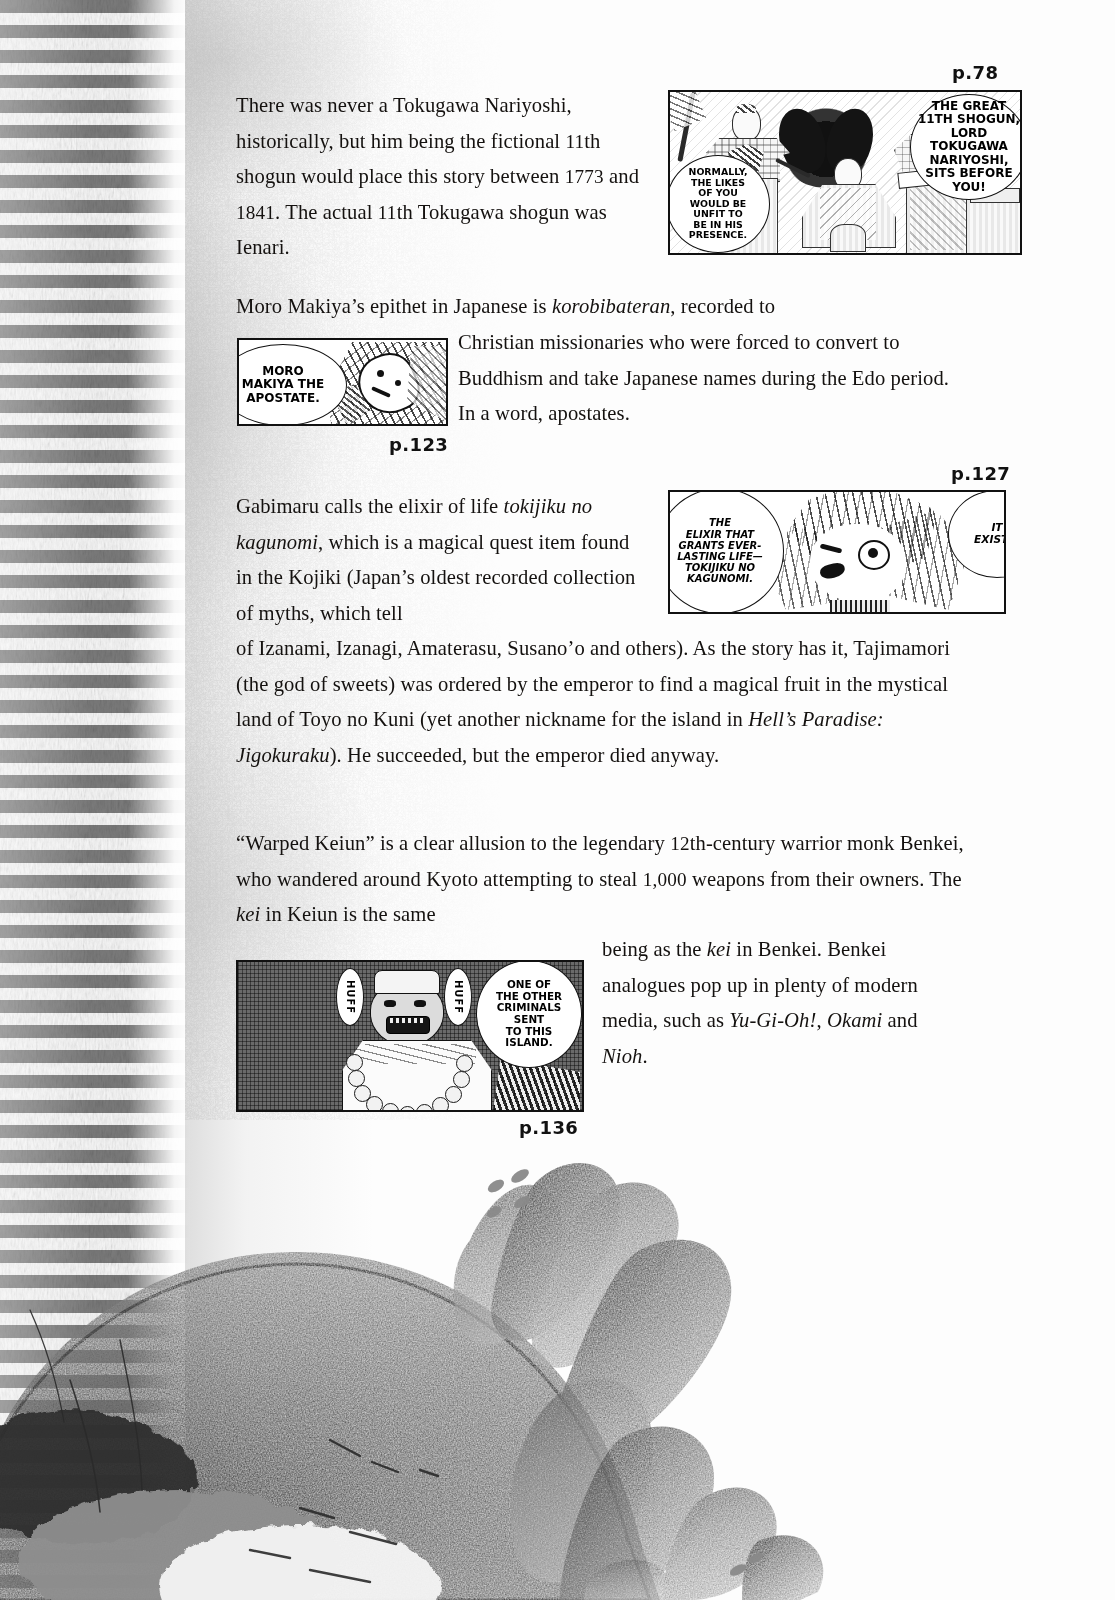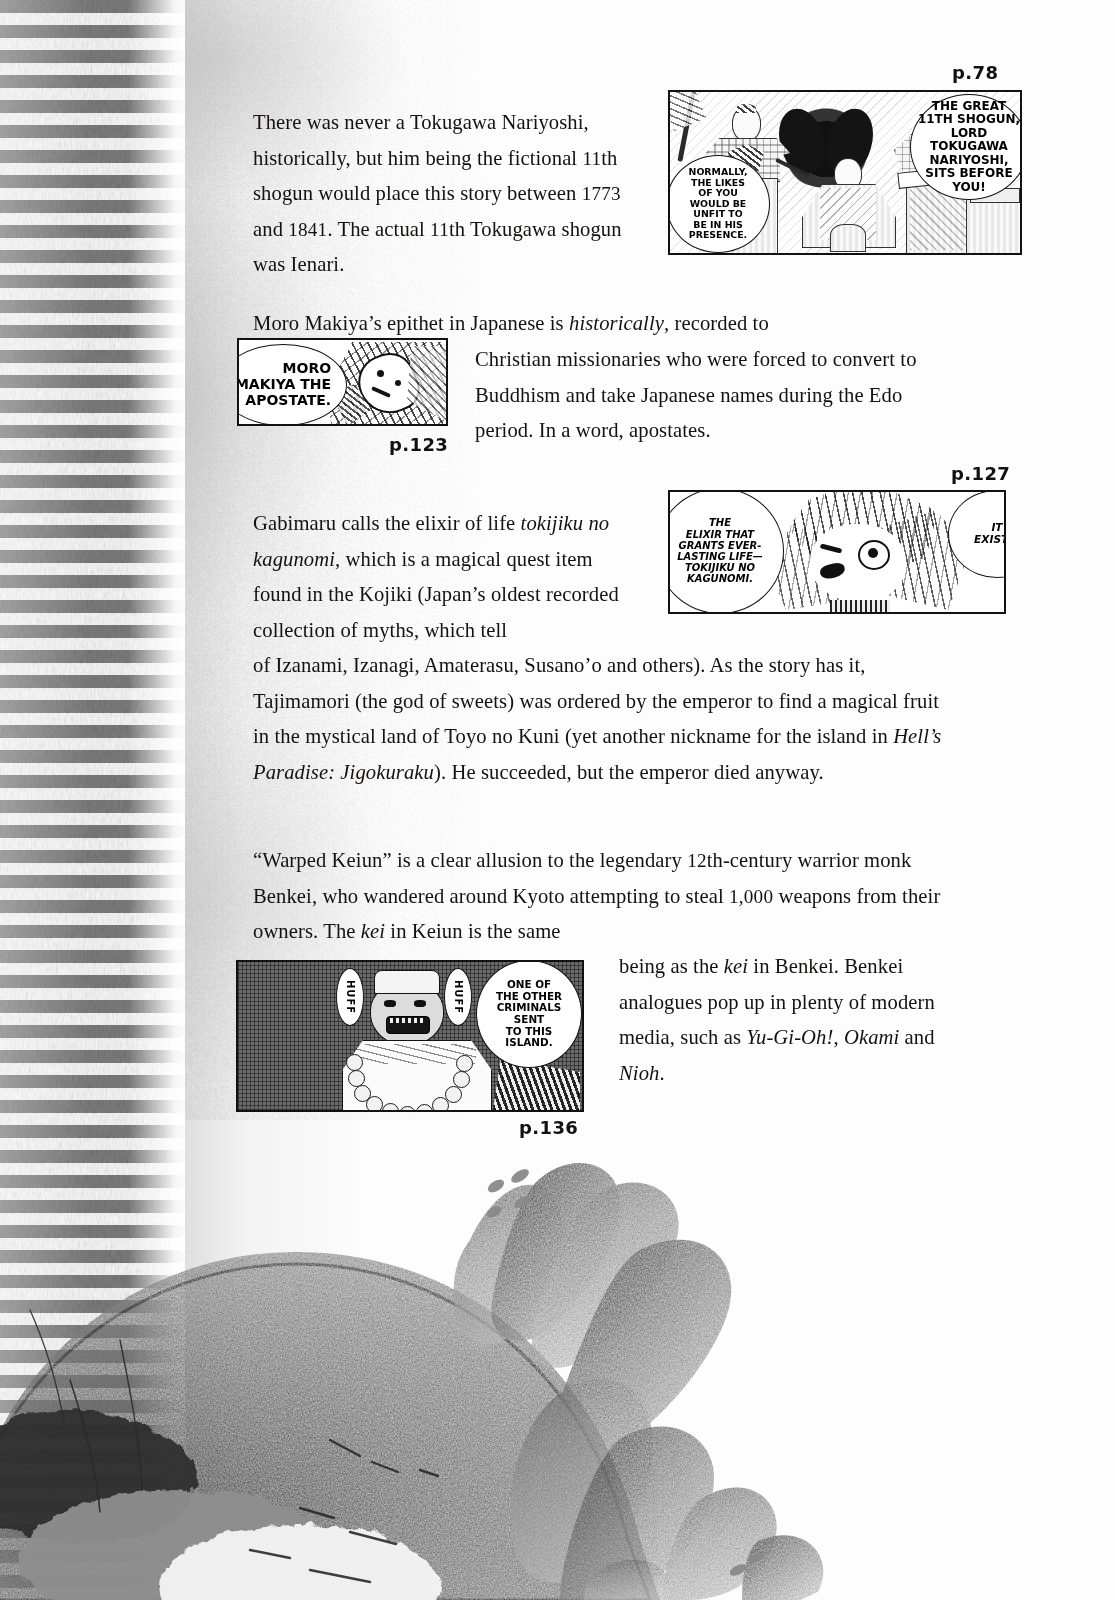--- a/index.html
+++ b/index.html
@@ -45,21 +45,21 @@
   }
   .stripe-vgrad{
     position:absolute;inset:0;
     background:linear-gradient(90deg, rgba(255,255,255,.30) 0px, rgba(255,255,255,0) 90px);
   }
 
   
   .content{position:absolute;left:236px;top:0;width:790px;height:1150px;}
 
   p.body{
-    margin:17px;
+    margin:0;
     font-size:20.6px;
     line-height:35.6px;
     color:#14110f;
     text-align:left;
     letter-spacing:.1px;
   }
   .oldnum{font-feature-settings:"onum";font-size:.93em;letter-spacing:.2px;}
   em{font-style:italic;}
 
   .blk{position:absolute;}
@@ -239,21 +239,21 @@
       </g>
   </svg>
 
   <div class="content">
 
     <div class="blk" id="blk1">
       <p class="body"><span>There was never a Tokugawa Nariyoshi, historically, but him being the fictional </span><span class="oldnum">11</span><span>th shogun would place this story between </span><span class="oldnum">1773</span><span> and </span><span class="oldnum">1841</span><span>. The actual </span><span class="oldnum">11</span><span>th Tokugawa shogun was Ienari.</span></p>
     </div>
 
     <div class="blk" id="blk2a">
-      <p class="body"><span>Moro Makiya’s epithet in Japanese is </span><em>historically</em><span>, recorded to</span></p>
+      <p class="body"><span>Moro Makiya’s epithet in Japanese is </span><em>korobibateran</em><span>, recorded to</span></p>
     </div>
     <div class="blk" id="blk2b">
       <p class="body">Christian missionaries who were forced to convert to Buddhism and take Japanese names during the Edo period. In a word, apostates.</p>
     </div>
 
     <div class="blk" id="blk3a">
       <p class="body"><span>Gabimaru calls the elixir of life </span><em>tokijiku no kagunomi</em><span>, which is a magical quest item found in the Kojiki (Japan’s oldest recorded collection of myths, which tell</span></p>
     </div>
     <div class="blk" id="blk3b">
       <p class="body"><span>of Izanami, Izanagi, Amaterasu, Susano’o and others). As the story has it, Tajimamori (the god of sweets) was ordered by the emperor to find a magical fruit in the mystical land of Toyo no Kuni (yet another nickname for the island in </span><em>Hell’s Paradise: Jigokuraku</em><span>). He succeeded, but the emperor died anyway.</span></p>
@@ -334,21 +334,21 @@
         <div class="pupil" style="left:138px;top:30px;width:7px;height:7px;"></div>
         <div class="pupil" style="left:156px;top:40px;width:6px;height:6px;"></div>
         <div style="position:absolute;left:132px;top:50px;width:20px;height:4px;background:#111;
              border-radius:3px;transform:rotate(24deg);"></div>
         <div class="hatch-dk" style="position:absolute;left:92px;top:44px;width:40px;height:42px;opacity:.8;
              clip-path:polygon(0 20%,60% 0,100% 62%,40% 100%);"></div>
         <div class="hatch-md" style="position:absolute;left:168px;top:6px;width:44px;height:78px;opacity:.7;
              clip-path:polygon(10% 0,100% 0,100% 100%,0 70%);"></div>
 
         <div class="bubble" style="left:-20px;top:4px;width:126px;height:80px;">
-          <span class="btext" style="font-size:14px;text-align:right;">MORO
+          <span class="btext" style="font-size:12px;">MORO
 MAKIYA THE
 APOSTATE.</span>
         </div>
       </div>
     </div>
 
     <div class="pglabel" id="lbl-p127">p.127</div>
     <div class="panel" id="panel-p127">
       <div class="mart">
         <div style="position:absolute;inset:0;background:#fff;"></div>

